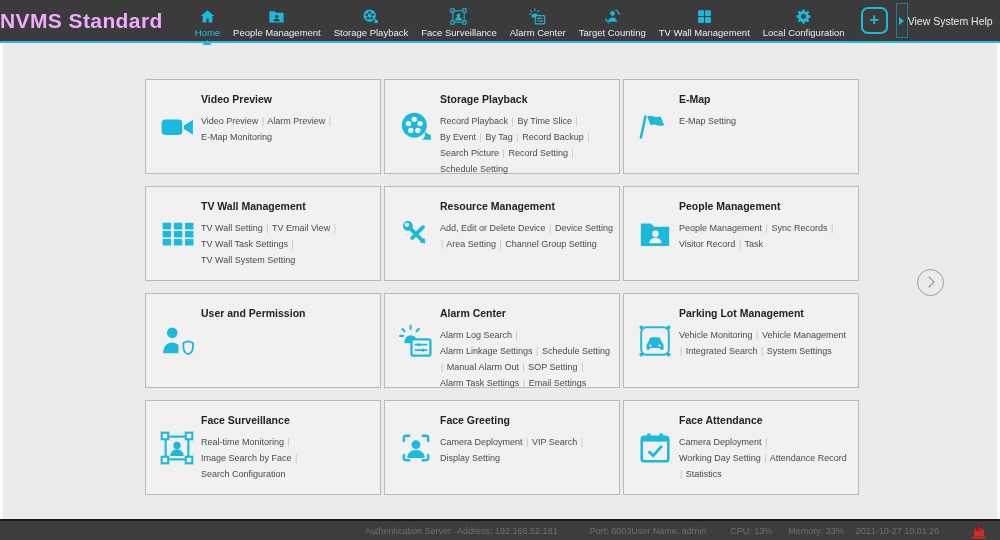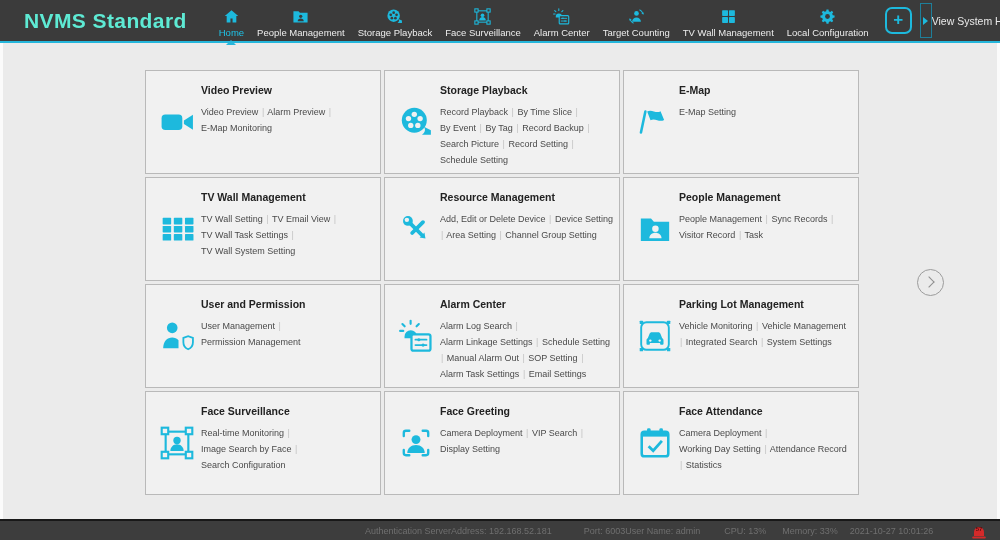--- a/index.html
+++ b/index.html
@@ -7,21 +7,21 @@
     width:1000px;height:540px;position:relative;overflow:hidden;
     font-family:"Liberation Sans",sans-serif;background:#ebebeb;
     -webkit-font-smoothing:antialiased;
   }
   
   .topbar{
     position:absolute;top:0;left:0;width:1000px;height:41px;
     background:#3b3b3b;display:flex;align-items:center;z-index:10;
   }
   .accent-line{position:absolute;top:41px;left:0;width:1000px;height:2px;background:#25b6db;z-index:9;}
-  .logo{color:#5eead4;font-size:21px;font-weight:700;margin-left:24px;letter-spacing:.4px;white-space:nowrap;}
+  .logo{color:#f0abfc;font-size:21px;font-weight:700;letter-spacing:.4px;white-space:nowrap;}
   .nav{display:flex;align-items:center;margin-left:30px;gap:9px;padding-top:5px;height:36px;}
   .nav-item{
     display:flex;flex-direction:column;align-items:center;gap:2px;
     color:#ededed;font-size:9.5px;white-space:nowrap;position:relative;
     padding:0 2px;cursor:pointer;
   }
   .nav-item .icon{width:17px;height:17px;color:#1db9dd;}
   .nav-item .icon svg{width:17px;height:17px;display:block;}
   .nav-item.active{color:#1fc3e8;}
   .nav-item.active::after{
@@ -46,21 +46,21 @@
   
   .content{
     position:absolute;top:43px;left:0;width:1000px;height:476px;
     background:#ebebeb;border-left:3px solid #fbfbfb;border-right:3px solid #fbfbfb;
     box-sizing:border-box;
   }
   .grid{
     position:absolute;left:142px;top:27px;
     display:grid;grid-template-columns:repeat(3,236px);grid-auto-rows:104px;gap:3px 3px;
   }
-  .card{background:#f1f1f1;border:1px solid #b9b9b9;position:relative;box-sizing:border-box;}
+  .card{background:#f1f1f1;border:1px solid #b9b9b9;position:relative;box-sizing:border-box;margin-top:9px;}
   .card .icon{
     position:absolute;left:14px;top:50%;transform:translateY(-50%);
     width:34px;height:34px;color:#1db9dd;
   }
   .card .icon svg{width:34px;height:34px;display:block;}
   .card-body{position:absolute;left:55px;top:13px;right:6px;}
   .card-title{font-size:10.5px;font-weight:700;color:#222;margin:0 0 8px 0;}
   .card-links{font-size:9px;color:#4a4a4a;line-height:1.78;max-width:182px;}
   .card-links .link{cursor:pointer;white-space:nowrap;}
   .card-links .sep{color:#c4c4c4;padding:0 1px;}
@@ -72,21 +72,21 @@
     content:"";position:absolute;left:7px;top:8px;width:7px;height:7px;
     border-top:1.5px solid #8f8f8f;border-right:1.5px solid #8f8f8f;
     transform:rotate(45deg);
   }
   
   .statusbar{
     position:absolute;bottom:0;left:0;width:1000px;height:19px;
     background:#3d3d3d;border-top:2px solid #181818;
     display:flex;align-items:center;font-size:9px;color:#6f6f6f;white-space:nowrap;
   }
-  .sb-auth{margin-left:365px;text-align:right;} .sb-address{} .sb-port{margin-left:16px;padding-left:16px;}
+  .sb-auth{margin-left:365px;text-align:right;} .sb-address{margin-left:6px;} .sb-port{margin-left:16px;padding-left:16px;}
   .sb-user{} .sb-cpu{margin-left:24px;} .sb-mem{margin-left:16px;}
   .sb-time{margin-left:12px;}
   .sb-alarm{margin-left:auto;margin-right:14px;position:relative;width:14px;height:16px;cursor:pointer;}
   .sb-alarm svg{width:14px;height:16px;display:block;}
   .sb-alarm .count{
     position:absolute;left:0;top:3px;width:14px;text-align:center;
     font-size:6px;font-weight:700;color:#5a0f0f;line-height:7px;
   }
 </style>
 </head>
@@ -310,21 +310,20 @@
       <article class="card">
         <span class="icon">
           <svg viewBox="0 0 32 32">
             <circle cx="11.5" cy="8.3" r="5" fill="currentColor"></circle>
             <path fill="currentColor" d="M3 27.5c0-6.2 3.8-10 8.5-10 2.3 0 4.4.9 5.9 2.6v7.4z"></path>
             <path d="M22 17.8l4.5-1.6 4.5 1.6v4.1c0 3.3-1.9 5.6-4.5 6.6-2.6-1-4.5-3.3-4.5-6.6z" fill="#f1f1f1" stroke="currentColor" stroke-width="1.7"></path>
           </svg>
         </span>
         <div class="card-body">
           <h3 class="card-title">User and Permission</h3>
-          <div class="card-links"><span class="link">User Management</span> <span class="sep">|</span> <span class="link">Permission Management</span></div>
         </div>
       </article>
       <article class="card">
         <span class="icon">
           <svg viewBox="0 0 24 24">
             <g stroke="currentColor" stroke-width="1.5" stroke-linecap="round">
               <line x1="8.2" y1="1.2" x2="8.2" y2="3.4"></line>
               <line x1="2.4" y1="3.6" x2="4" y2="5.2"></line>
               <line x1="14" y1="3.6" x2="12.4" y2="5.2"></line>
               <line x1="0.8" y1="8.4" x2="3" y2="8.4"></line>

